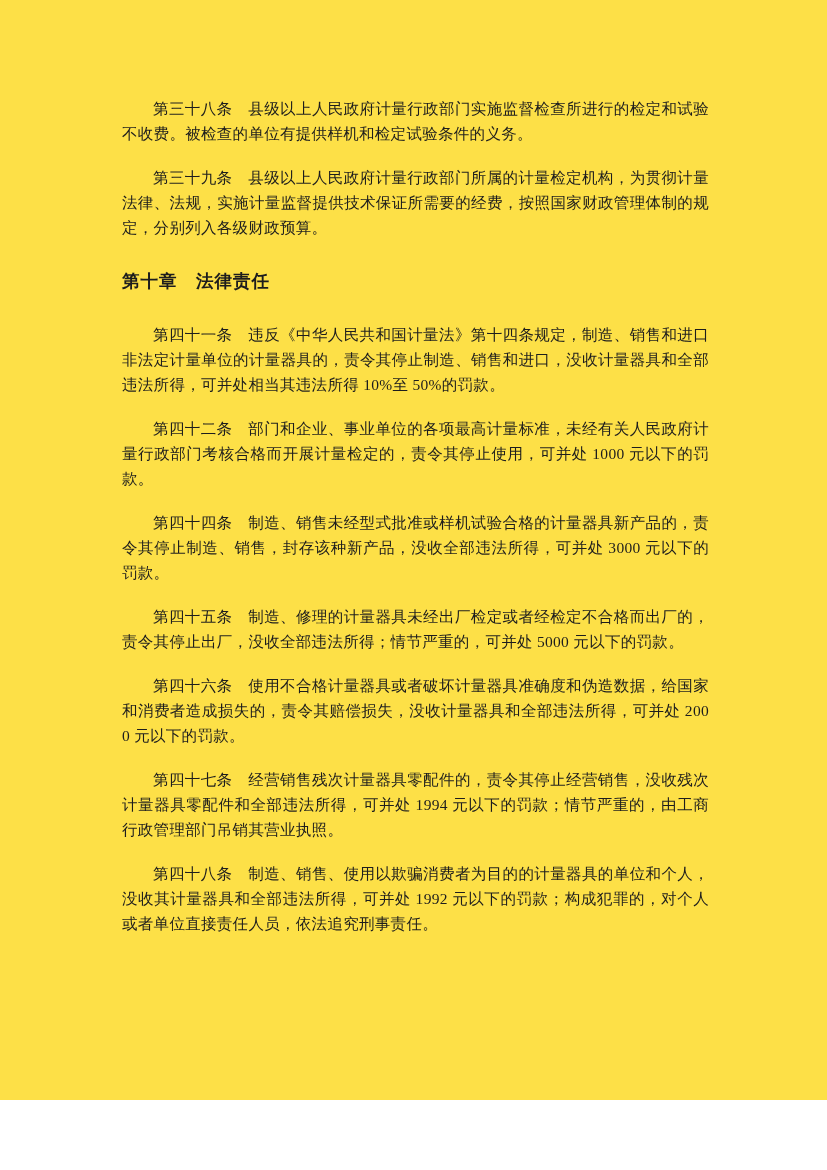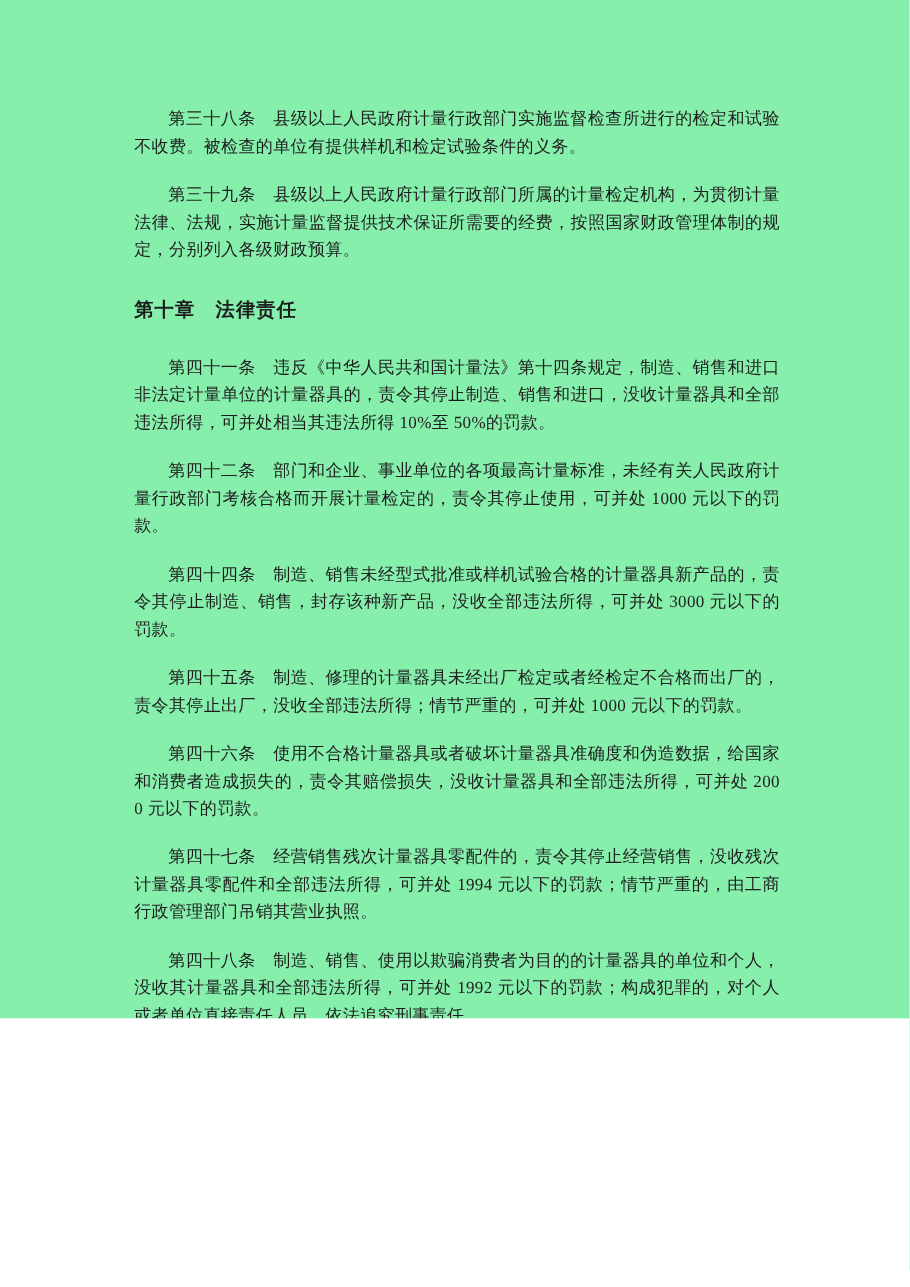--- a/index.html
+++ b/index.html
@@ -3,22 +3,22 @@
 <meta charset="utf-8">
 <style>
   html, body {
     margin: 0;
     padding: 0;
     background: #ffffff;
   }
   .page {
     position: relative;
     width: 827px;
-    height: 926px;
-    background: #86efac;
+    height: 1100px;
+    background: #fde047;
     overflow: hidden;
     font-family: "Liberation Serif", "DejaVu Serif", serif;
     color: #1d1d1d;
   }
   .content {
     position: absolute;
     left: 122px;
     top: 96px;
     width: 587px;
   }
@@ -66,21 +66,21 @@
     <h2 class="chapter-heading">第十章　法律责任</h2>
 
 
     <p class="para">第四十一条　违反《中华人民共和国计量法》第十四条规定，制造、销售和进口非法定计量单位的计量器具的，责令其停止制造、销售和进口，没收计量器具和全部违法所得，可并处相当其违法所得 10%至 50%的罚款。</p>
 
     <p class="para">第四十二条　部门和企业、事业单位的各项最高计量标准，未经有关人民政府计量行政部门考核合格而开展计量检定的，责令其停止使用，可并处 1000 元以下的罚款。</p>
 
 
     <p class="para">第四十四条　制造、销售未经型式批准或样机试验合格的计量器具新产品的，责令其停止制造、销售，封存该种新产品，没收全部违法所得，可并处 3000 元以下的罚款。</p>
 
-    <p class="para">第四十五条　制造、修理的计量器具未经出厂检定或者经检定不合格而出厂的，责令其停止出厂，没收全部违法所得；情节严重的，可并处 1000 元以下的罚款。</p>
+    <p class="para">第四十五条　制造、修理的计量器具未经出厂检定或者经检定不合格而出厂的，责令其停止出厂，没收全部违法所得；情节严重的，可并处 5000 元以下的罚款。</p>
 
     <p class="para">第四十六条　使用不合格计量器具或者破坏计量器具准确度和伪造数据，给国家和消费者造成损失的，责令其赔偿损失，没收计量器具和全部违法所得，可并处 2000 元以下的罚款。</p>
 
     <p class="para">第四十七条　经营销售残次计量器具零配件的，责令其停止经营销售，没收残次计量器具零配件和全部违法所得，可并处 1994 元以下的罚款；情节严重的，由工商行政管理部门吊销其营业执照。</p>
 
     <p class="para">第四十八条　制造、销售、使用以欺骗消费者为目的的计量器具的单位和个人，没收其计量器具和全部违法所得，可并处 1992 元以下的罚款；构成犯罪的，对个人或者单位直接责任人员，依法追究刑事责任。</p>
 
   </div>
 
   <div class="page-footer">第 7 页 共 9 页</div>

